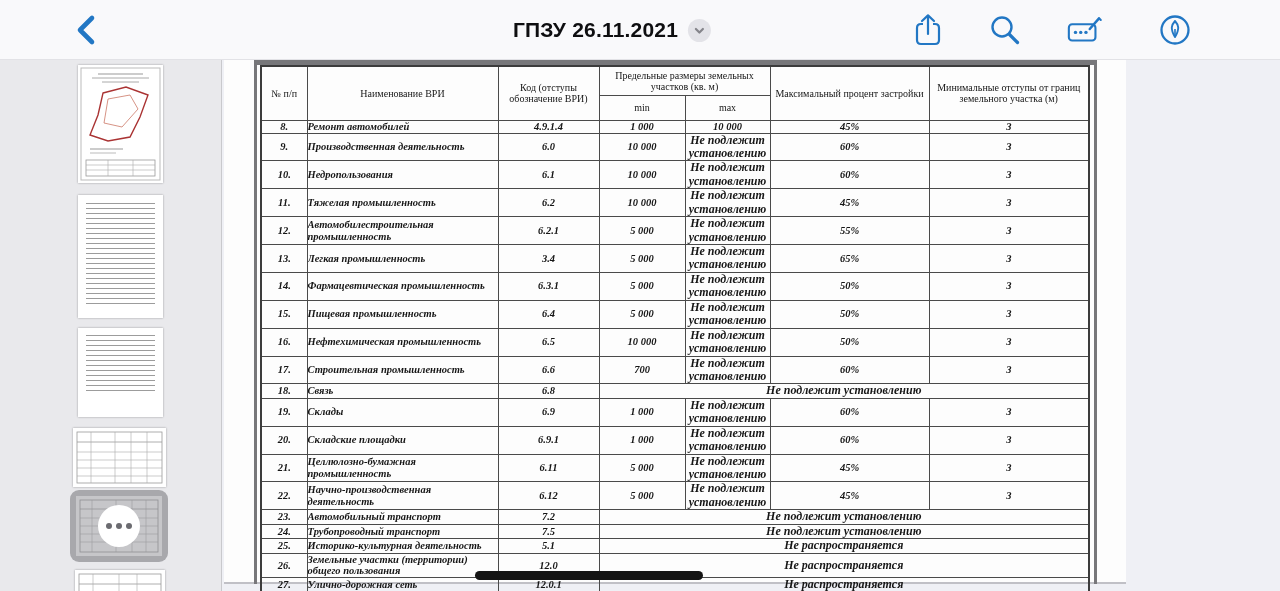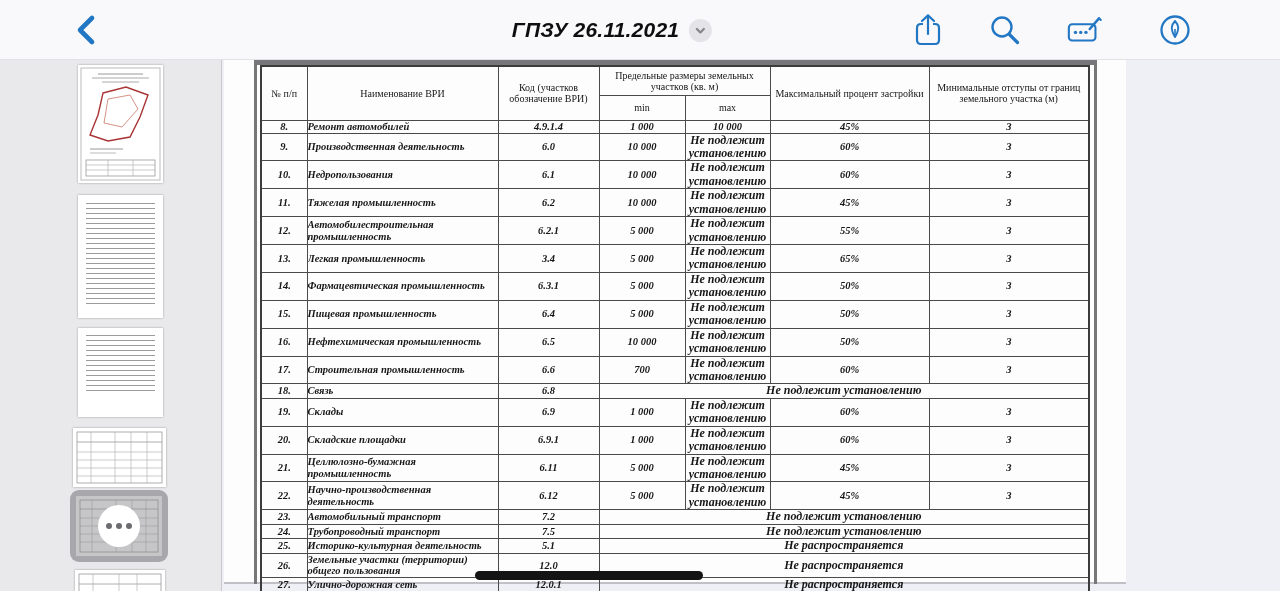--- a/index.html
+++ b/index.html
@@ -1,21 +1,21 @@
 <!DOCTYPE html>
 <html><head>
 <meta charset="utf-8">
 <style>
   html,body{margin:0;padding:0;width:1280px;height:591px;overflow:hidden;
     font-family:"Liberation Sans",sans-serif;background:#eff0f5;}
   *{box-sizing:border-box;}
 
   
   .toolbar{position:absolute;left:0;top:0;width:1280px;height:60px;background:#f9f9fb;
-    border-bottom:1px solid #e2e2e6;z-index:30;font-style:italic;}
+    border-bottom:1px solid #e2e2e6;z-index:30;}
   .back-btn{position:absolute;left:70px;top:12px;width:36px;height:36px;cursor:pointer;}
   .title-wrap{position:absolute;left:612px;top:0;height:60px;transform:translateX(-50%);
     display:flex;align-items:center;gap:10px;white-space:nowrap;}
   .doc-title{font-size:21px;font-weight:700;color:#0e0e10;letter-spacing:.2px;}
   .dd-circle{width:23px;height:23px;border-radius:50%;background:#e3e3e8;display:flex;
     align-items:center;justify-content:center;cursor:pointer;}
   .tb-icon{position:absolute;top:11px;width:38px;height:38px;display:flex;align-items:center;
     justify-content:center;cursor:pointer;}
   .ic-share{left:909px;} .ic-search{left:986px;} .ic-markup{left:1066px;} .ic-pen{left:1156px;}
 
@@ -198,21 +198,21 @@
           <col class="c-code">
         <col class="c-min">
           <col class="c-max">
           <col class="c-pct">
           <col class="c-set">
       </colgroup>
       <thead>
         <tr class="hdr1">
           <th rowspan="2">№ п/п</th>
           <th rowspan="2">Наименование ВРИ</th>
-          <th rowspan="2">Код (участков обозначение ВРИ)</th>
+          <th rowspan="2">Код (отступы обозначение ВРИ)</th>
           <th colspan="2">Предельные размеры земельных участков (кв. м)</th>
           <th rowspan="2">Максимальный процент застройки</th>
           <th rowspan="2">Минимальные отступы от границ земельного участка (м)</th>
         </tr>
         <tr class="hdr2">
           <th>min</th>
           <th>max</th>
         </tr>
       </thead>
       <tbody id="vri-body">

